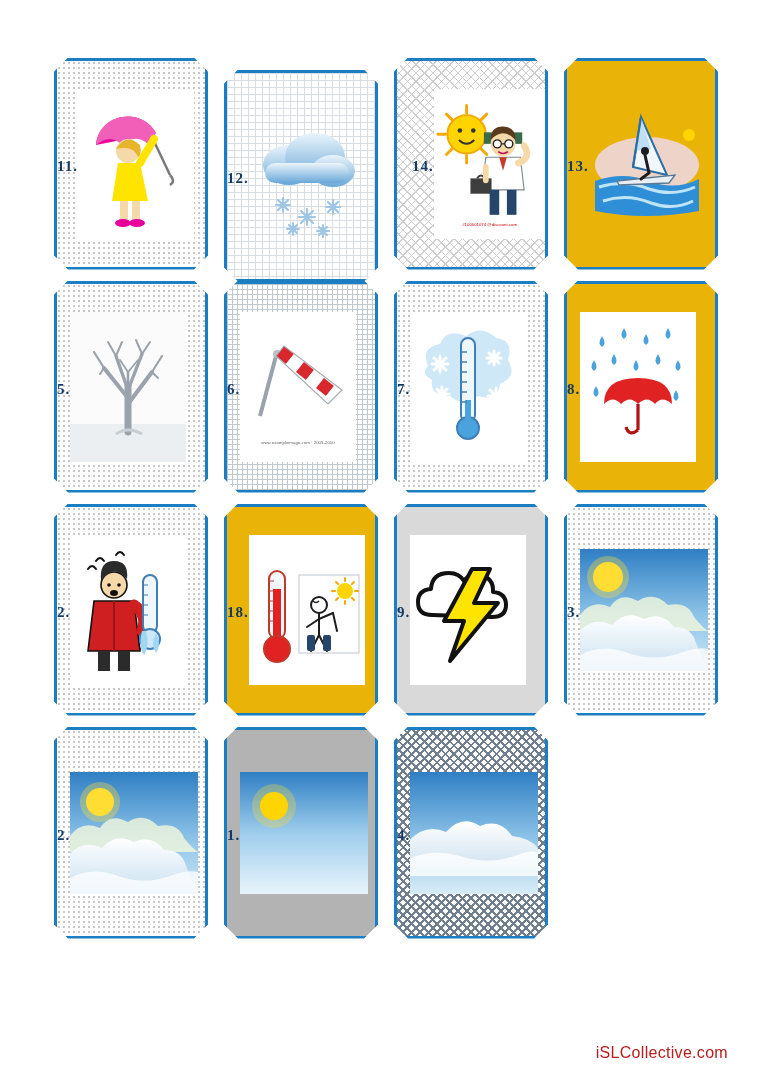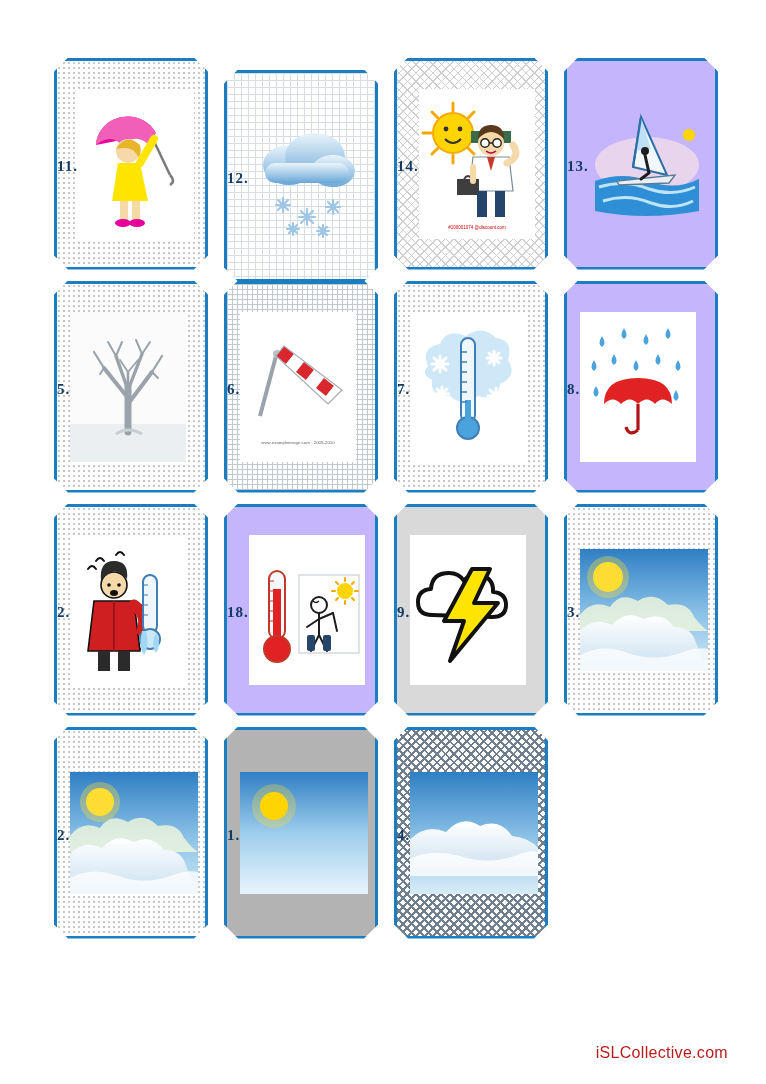--- a/index.html
+++ b/index.html
@@ -68,23 +68,24 @@
       linear-gradient(to right, #d8dde3 1px, transparent 1px),
       linear-gradient(to bottom, #d8dde3 1px, transparent 1px);
     background-size: 7px 7px;
     margin-top: 24px;
   }
   .tex-diag {
     background-color: #ffffff;
     background-image:
       repeating-linear-gradient(45deg, #cfcfcf 0 1px, transparent 1px 6px),
       repeating-linear-gradient(-45deg, #cfcfcf 0 1px, transparent 1px 6px);
+    padding-left: 15px;
   }
   .tex-plain {
-    background: #c4b5fd;
+    background: #eab308;
   }
   .tex-gray {
     background: #b3b3b3;
   }
   .tex-lightgray {
     background: #d9d9d9;
   }
   .tex-weave {
     background-color: #ffffff;
     background-image:

